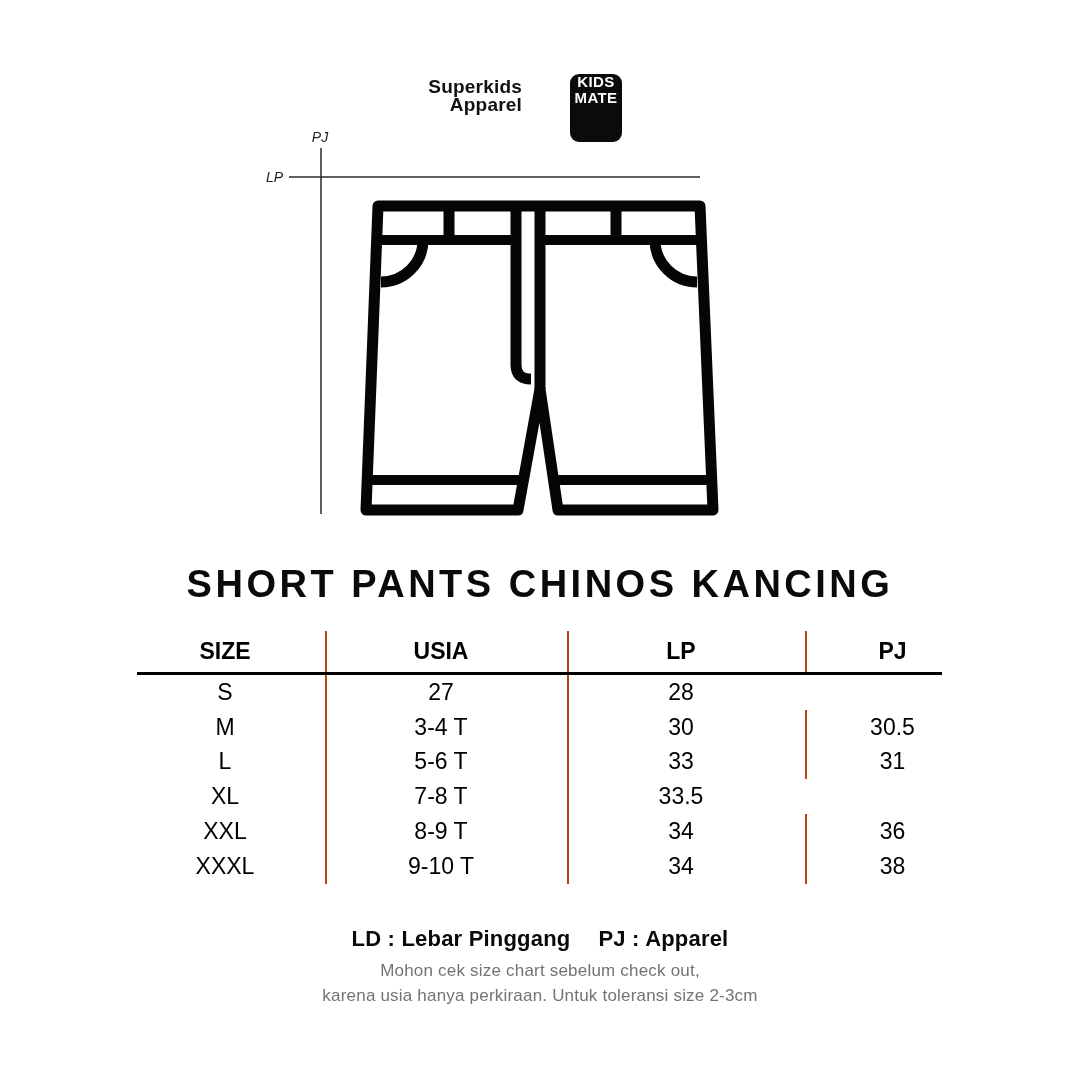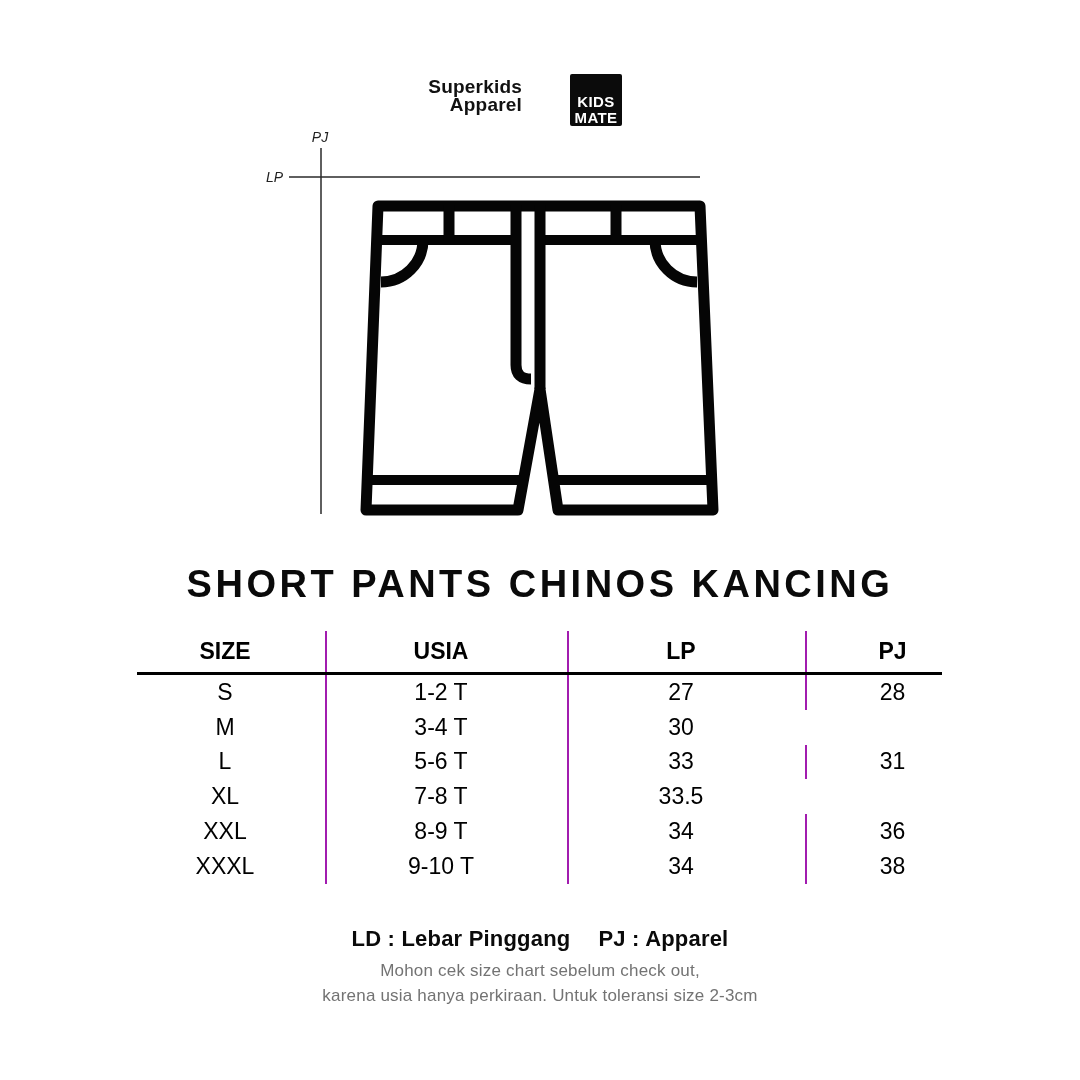--- a/index.html
+++ b/index.html
@@ -6,41 +6,41 @@
   body{
     width:1080px;height:1080px;position:relative;background:#ffffff;
     font-family:"Liberation Sans",sans-serif;color:#000;overflow:hidden;
   }
   
   .brand-text{
     position:absolute;top:78px;right:558px;text-align:right;
     font-weight:bold;font-size:19px;line-height:17.5px;letter-spacing:.2px;color:#111;
   }
   .brand-badge{
-    position:absolute;left:570px;top:74px;width:52px;height:52px;
-    background:#0b0b0b;border-radius:2px;color:#fff;text-align:center;
+    position:absolute;left:570px;top:74px;width:52px;height:68px;
+    background:#0b0b0b;border-radius:9px;color:#fff;text-align:center;
     font-weight:bold;font-size:15px;line-height:16px;letter-spacing:.4px;
-    padding-top:20px;box-sizing:border-box;
+    padding-top:0;box-sizing:border-box;
   }
   
   .figure{position:absolute;left:250px;top:125px;width:500px;height:420px;}
   .figure svg{display:block;width:100%;height:100%;}
   .measure-label{font-family:"Liberation Sans",sans-serif;font-style:italic;font-size:14px;fill:#222;}
   
   .page-title{
     position:absolute;top:563px;left:0;width:100%;text-align:center;
     font-weight:bold;font-size:38px;letter-spacing:3.5px;color:#0a0a0a;white-space:nowrap;
   }
   
   .size-table{position:absolute;left:137px;top:631px;width:805px;}
   .t-row{display:grid;grid-template-columns:176px 230px 226px 173px;gap:12px;}
   .t-head{height:41px;font-weight:bold;font-size:23px;border-bottom:3px solid #000;}
   .t-body .t-row{height:34.8px;font-size:23px;}
   .t-cell{display:flex;align-items:center;justify-content:center;height:100%;}
-  .t-row .t-cell + .t-cell{border-left:2px solid #a21caf;text-align:center;}
+  .t-row .t-cell + .t-cell{border-left:2px solid #c2410c;text-align:center;}
   
   .legend{
     position:absolute;top:926px;left:0;width:100%;
     display:flex;justify-content:center;gap:28px;
     font-weight:bold;font-size:22px;letter-spacing:.2px;color:#0a0a0a;
   }
   .notes{
     position:absolute;top:958px;left:0;width:100%;text-align:center;
     font-size:17px;line-height:25px;color:#737373;letter-spacing:.2px;
   }
@@ -86,28 +86,28 @@
 <div class="size-table">
   <div class="t-row t-head">
     <div class="t-cell">SIZE</div>
     <div class="t-cell">USIA</div>
     <div class="t-cell">LP</div>
     <div class="t-cell">PJ</div>
   </div>
   <div class="t-body">
     <div class="t-row">
       <div class="t-cell">S</div>
-      <div class="t-cell">1-2 T</div>
       <div class="t-cell">27</div>
       <div class="t-cell">28</div>
     </div>
     <div class="t-row">
       <div class="t-cell">M</div>
       <div class="t-cell">3-4 T</div>
       <div class="t-cell">30</div>
+      <div class="t-cell">30.5</div>
     </div>
     <div class="t-row">
       <div class="t-cell">L</div>
       <div class="t-cell">5-6 T</div>
       <div class="t-cell">33</div>
       <div class="t-cell">31</div>
     </div>
     <div class="t-row">
       <div class="t-cell">XL</div>
       <div class="t-cell">7-8 T</div>

